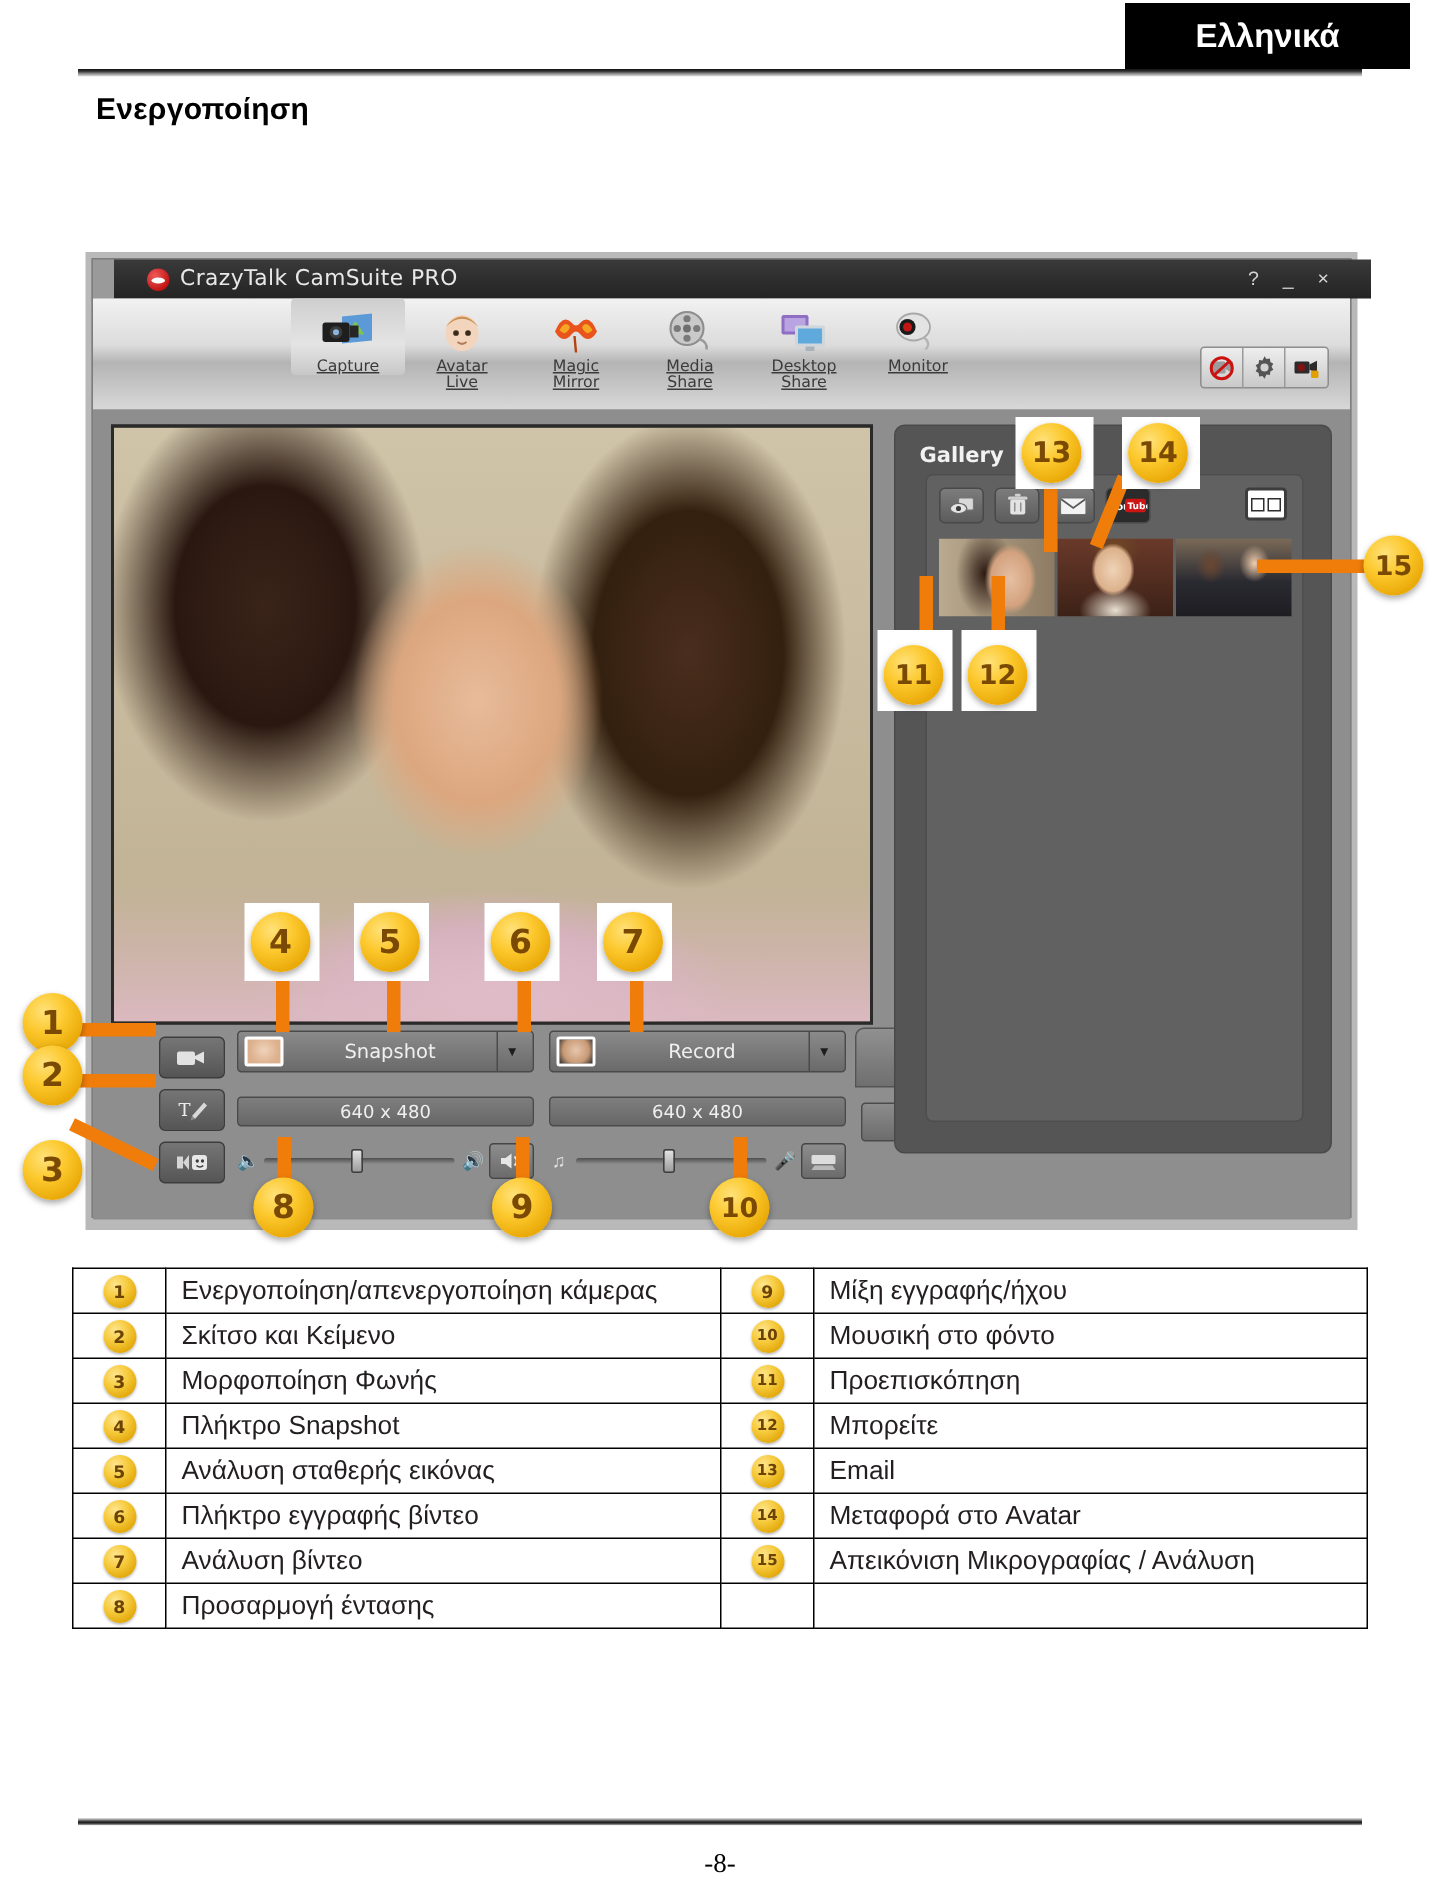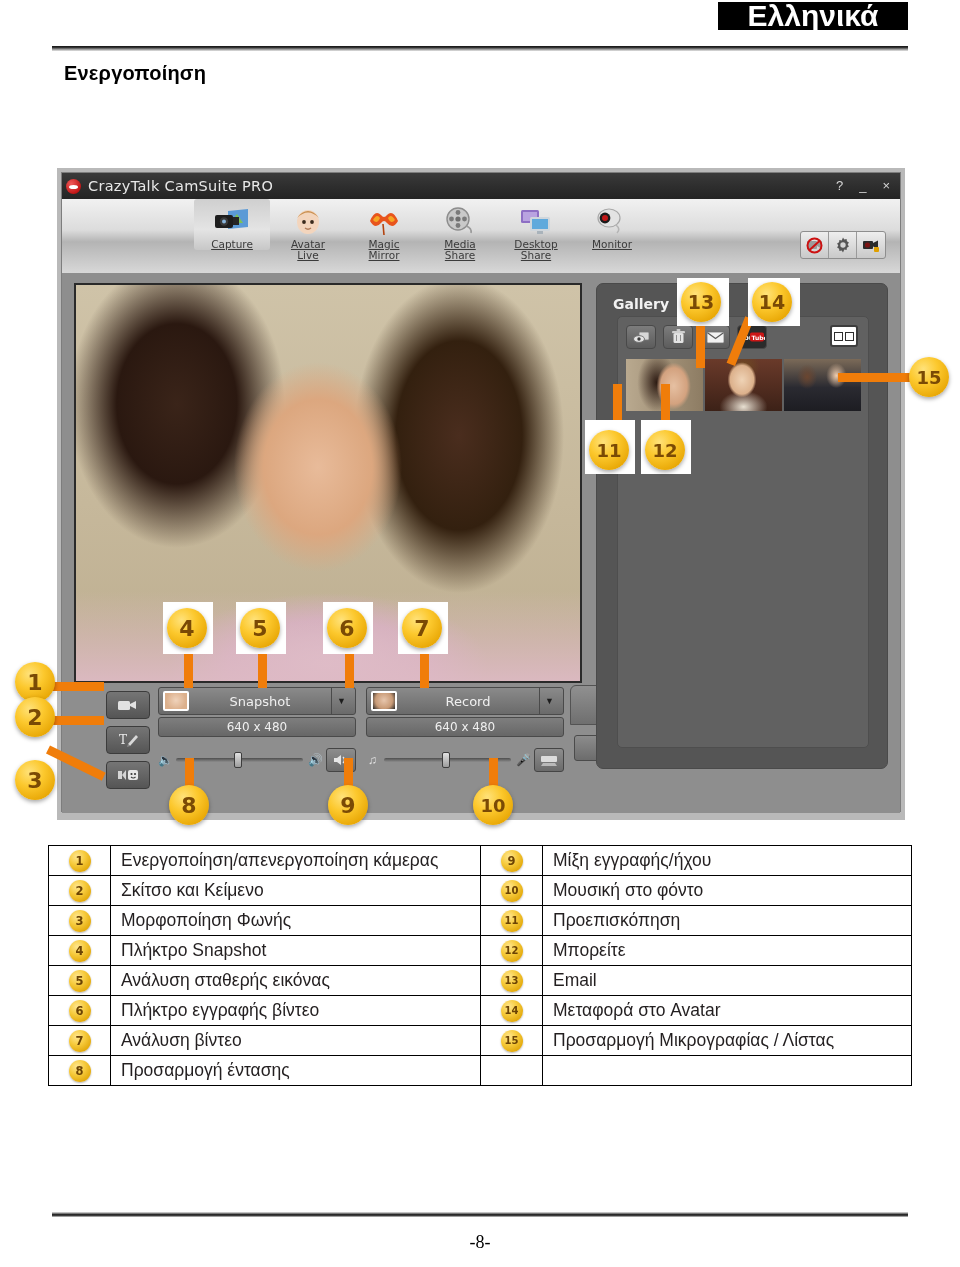--- a/index.html
+++ b/index.html
@@ -6,25 +6,25 @@
   html, body {
     width: 960px; height: 1267px;
     background: #ffffff;
     font-family: "Liberation Sans", "DejaVu Sans", sans-serif;
     overflow: hidden;
   }
   .page { position: relative; width: 960px; height: 1267px; }
 
   
   .lang-tab {
-    position: absolute; left: 718px; top: 2px;
-    width: 190px; height: 28px;
+    position: absolute; left: 750px; top: 2px;
+    width: 190px; height: 44px;
     background: #000000; color: #ffffff;
     display: flex; align-items: center; justify-content: center;
-    font-size: 30px; font-weight: bold; letter-spacing: 0px;
+    font-size: 22px; font-weight: bold; letter-spacing: 0px;
   }
   .header-rule {
     position: absolute; left: 52px; top: 46px; width: 856px; height: 5px;
     background: linear-gradient(to bottom, #111 0%, #333 30%, #888 60%, #e6e6e6 100%);
   }
 
   
   .intro { position: absolute; left: 64px; top: 62px; width: 840px; }
   .intro h2 {
     font-size: 20px; font-weight: bold; color: #000;
@@ -42,23 +42,23 @@
     width: 848px; height: 652px;
     background: #b9b9b9;
   }
   .app-window {
     position: absolute; left: 4px; top: 4px; width: 840px; height: 640px;
     background: #9a9a9a;
     border: 1px solid #7d7d7d;
   }
   
   .titlebar {
-    position: absolute; left: 0; top: 0; width: 100%; height: 26px;
+    position: absolute; left: 14px; top: 0; width: 100%; height: 26px;
     background: linear-gradient(to bottom,#3a3a3a 0%,#2d2d2d 55%,#242424 100%);
-    display: flex; align-items: center; padding: 0 4px;
+    display: flex; align-items: center; padding: 0 22px;
   }
   .tb-logo {
     width: 15px; height: 15px; border-radius: 50%;
     background: radial-gradient(circle at 35% 32%, #f05a5a 0%, #c21616 70%, #8a0d0d 100%);
     position: relative; flex: none; margin-right: 7px;
   }
   .tb-logo::after {
     content: ""; position: absolute; left: 3px; top: 6px;
     width: 9px; height: 4px; border-radius: 50%; background: #fff;
   }
@@ -149,21 +149,21 @@
   .cap-thumb.rec { background: #2a2a2a; background-image: radial-gradient(circle at 50% 45%,#e7c6ad 0%,#c89a76 60%, #2a2a2a 100%); }
   .cap-label {
     flex: 1; text-align: center; color: #f0f0f0; font-size: 13px;
     font-family: "DejaVu Sans", sans-serif;
   }
   .cap-caret {
     width: 20px; height: 26px; border-left: 1px solid #4a4a4a;
     display: flex; align-items: center; justify-content: center; color: #1d1d1d; font-size: 9px;
   }
   .cap-res {
-    height: 20px; margin-top: 2px;
+    height: 20px; margin-top: 16px;
     background: linear-gradient(to bottom,#7e7e7e,#676767);
     border: 1px solid #4a4a4a; border-radius: 3px;
     color: #efefef; font-size: 12px; display: flex; align-items: center; justify-content: center;
     font-family: "DejaVu Sans", sans-serif;
   }
   .slider-row { display: flex; gap: 10px; margin-top: 8px; }
   .slider-box {
     width: 198px; height: 30px; display: flex; align-items: center; gap: 5px;
   }
   .sl-ic { font-size: 12px; color: #e3e3e3; width: 13px; text-align: center; }
@@ -668,21 +668,21 @@
       <tr>
         <td class="num"><span class="badge">6</span></td>
         <td class="txt">Πλήκτρο εγγραφής βίντεο</td>
         <td class="num"><span class="badge wide">14</span></td>
         <td class="txt">Μεταφορά στο Avatar</td>
       </tr>
       <tr>
         <td class="num"><span class="badge">7</span></td>
         <td class="txt">Ανάλυση βίντεο</td>
         <td class="num"><span class="badge wide">15</span></td>
-        <td class="txt">Προσαρμογή Μικρογραφίας / Λίστας</td>
+        <td class="txt">Απεικόνιση Μικρογραφίας / Ανάλυση</td>
       </tr>
       <tr>
         <td class="num"><span class="badge">8</span></td>
         <td class="txt">Προσαρμογή έντασης</td>
         <td class="num"></td>
         <td class="txt"></td>
       </tr>
     </tbody>
   </table>
 

